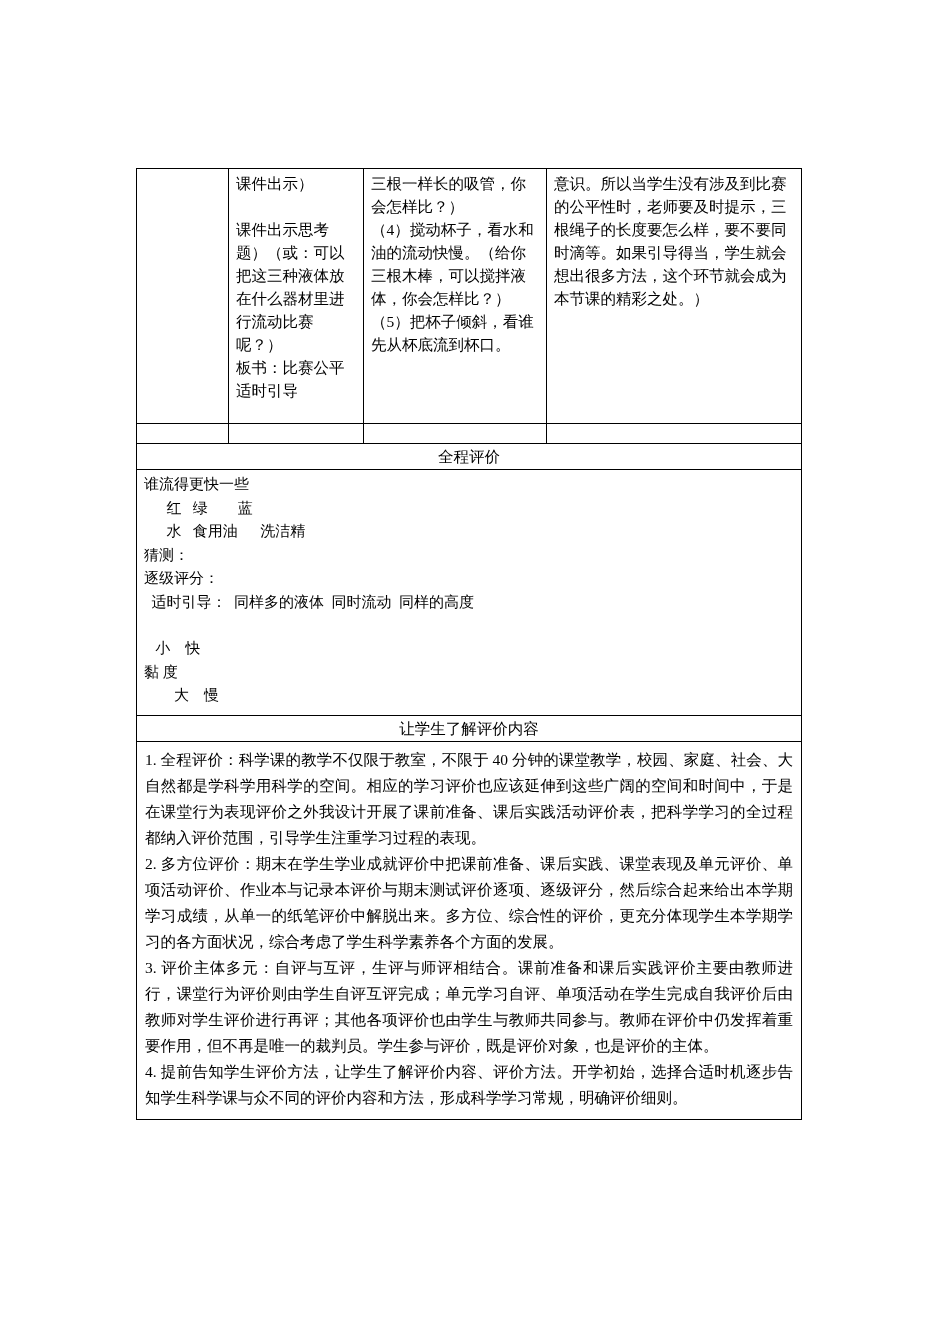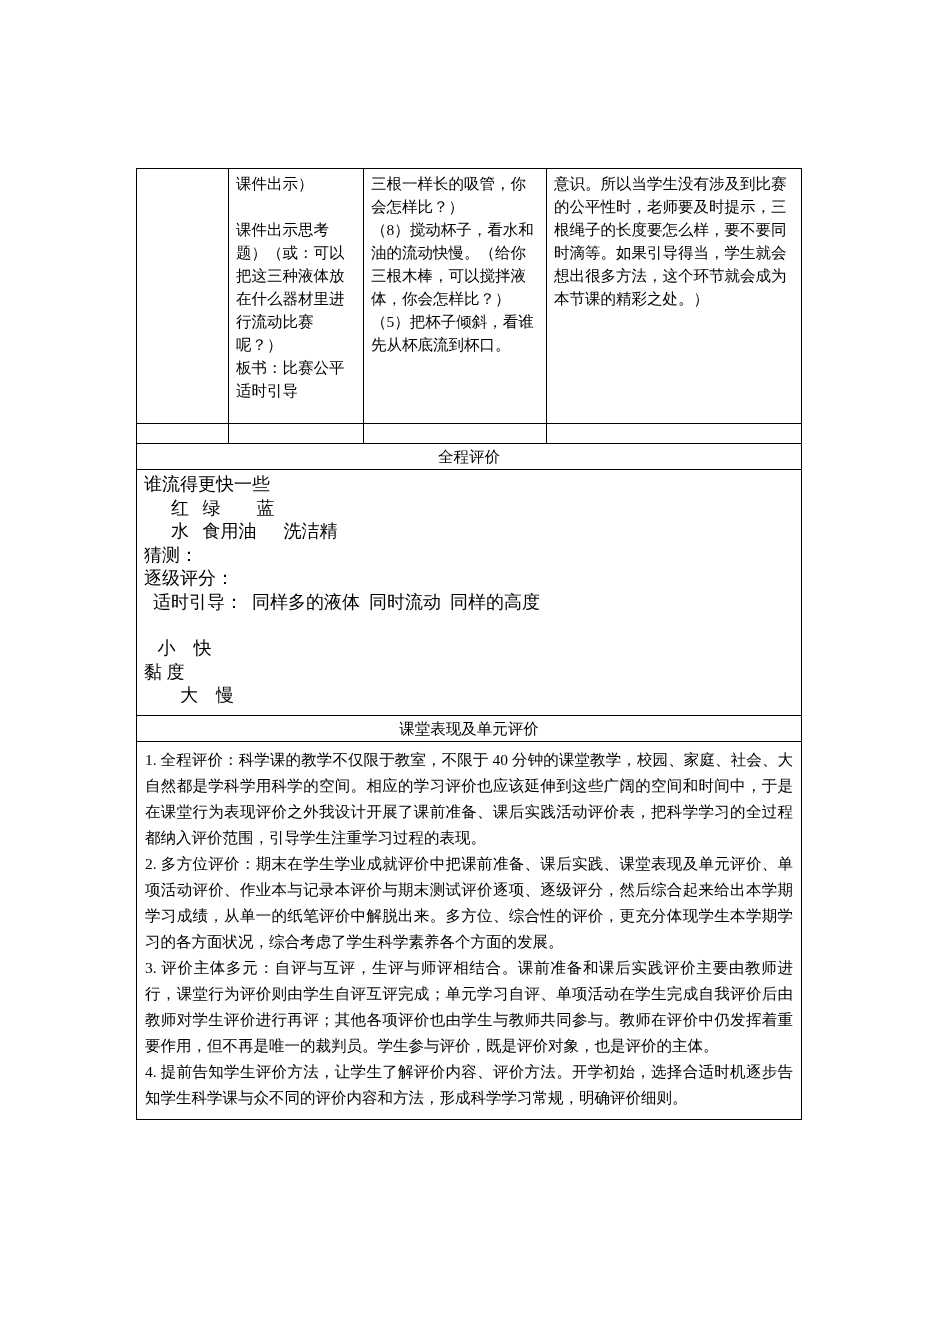--- a/index.html
+++ b/index.html
@@ -30,21 +30,21 @@
     font-size: 15.5px;
     line-height: 23px;
     word-break: break-all;
   }
   .prewrap { white-space: pre-wrap; }
   tr.row-main  { height: 255px; }
   tr.row-empty { height: 20px; }
   tr.row-header { height: 26px; }
   tr.row-header td { text-align: center; vertical-align: middle; padding: 1px 7px; }
   tr.row-board { height: 246px; }
-  .board-line { white-space: pre-wrap; min-height: 23px; line-height: 23.5px; font-size: 18px; }
+  .board-line { white-space: pre-wrap; min-height: 23px; line-height: 23.5px; font-size: 15px; }
   .eval-cell { padding: 5px 8px 8px 8px; }
   .eval-paragraph {
     font-size: 15.5px;
     line-height: 26px;
     text-align: justify;
     white-space: normal;
   }
 </style>
 </head>
 <body>
@@ -59,21 +59,21 @@
     </colgroup>
     <tbody>
       <tr class="row-main">
         <td class="cell"></td>
         <td class="cell prewrap">课件出示）
 
 课件出示思考题）（或：可以把这三种液体放在什么器材里进行流动比赛呢？）
 板书：比赛公平
 适时引导</td>
         <td class="cell prewrap">三根一样长的吸管，你会怎样比？）
-（8）搅动杯子，看水和油的流动快慢。（给你三根木棒，可以搅拌液体，你会怎样比？）
+（4）搅动杯子，看水和油的流动快慢。（给你三根木棒，可以搅拌液体，你会怎样比？）
 （5）把杯子倾斜，看谁先从杯底流到杯口。</td>
         <td class="cell prewrap">意识。所以当学生没有涉及到比赛的公平性时，老师要及时提示，三根绳子的长度要怎么样，要不要同时滴等。如果引导得当，学生就会想出很多方法，这个环节就会成为本节课的精彩之处。）</td>
       </tr>
       <tr class="row-empty">
         <td></td>
         <td></td>
         <td></td>
         <td></td>
       </tr>
       <tr class="row-header">
@@ -87,21 +87,21 @@
           <div class="board-line">猜测：</div>
           <div class="board-line">逐级评分：</div>
           <div class="board-line">  适时引导：  同样多的液体  同时流动  同样的高度</div>
           <div class="board-line"></div>
           <div class="board-line">   小    快</div>
           <div class="board-line">黏 度</div>
           <div class="board-line">        大    慢</div>
         </td>
       </tr>
       <tr class="row-header">
-        <td colspan="4">课堂表现及单元评价</td>
+        <td colspan="4">让学生了解评价内容</td>
       </tr>
       <tr>
         <td colspan="4" class="eval-cell">
           <div class="eval-paragraph">1. 全程评价：科学课的教学不仅限于教室，不限于 40 分钟的课堂教学，校园、家庭、社会、大自然都是学科学用科学的空间。相应的学习评价也应该延伸到这些广阔的空间和时间中，于是在课堂行为表现评价之外我设计开展了课前准备、课后实践活动评价表，把科学学习的全过程都纳入评价范围，引导学生注重学习过程的表现。</div>
           <div class="eval-paragraph">2. 多方位评价：期末在学生学业成就评价中把课前准备、课后实践、课堂表现及单元评价、单项活动评价、作业本与记录本评价与期末测试评价逐项、逐级评分，然后综合起来给出本学期学习成绩，从单一的纸笔评价中解脱出来。多方位、综合性的评价，更充分体现学生本学期学习的各方面状况，综合考虑了学生科学素养各个方面的发展。</div>
           <div class="eval-paragraph">3. 评价主体多元：自评与互评，生评与师评相结合。课前准备和课后实践评价主要由教师进行，课堂行为评价则由学生自评互评完成；单元学习自评、单项活动在学生完成自我评价后由教师对学生评价进行再评；其他各项评价也由学生与教师共同参与。教师在评价中仍发挥着重要作用，但不再是唯一的裁判员。学生参与评价，既是评价对象，也是评价的主体。</div>
           <div class="eval-paragraph">4. 提前告知学生评价方法，让学生了解评价内容、评价方法。开学初始，选择合适时机逐步告知学生科学课与众不同的评价内容和方法，形成科学学习常规，明确评价细则。</div>
         </td>
       </tr>
     </tbody>

